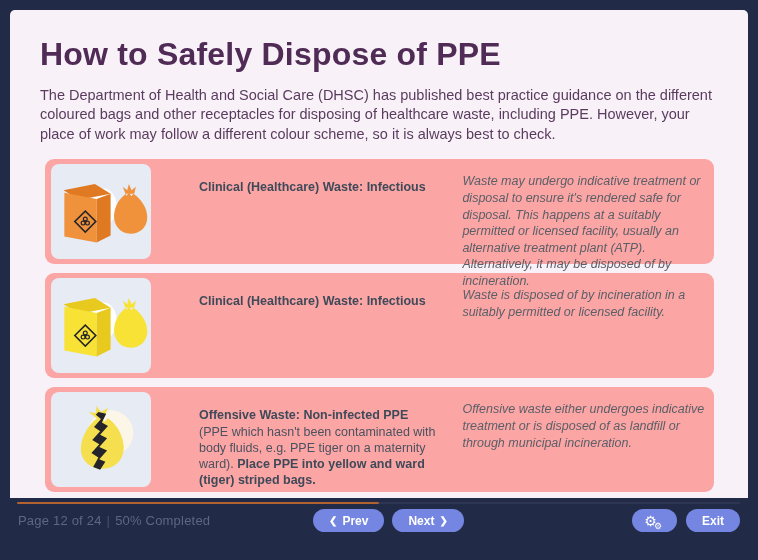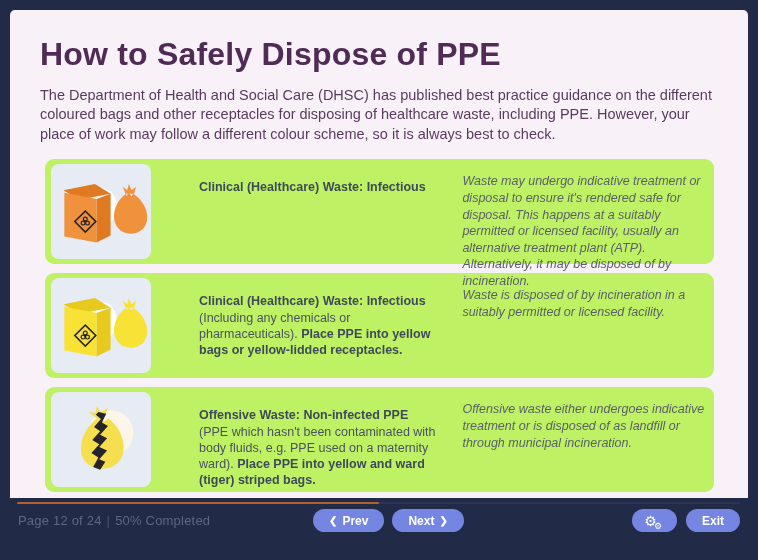--- a/index.html
+++ b/index.html
@@ -17,21 +17,21 @@
     margin:0 0 13px 0;font-size:32px;font-weight:700;color:#4F2B55;
     letter-spacing:.2px;
   }
   .intro{
     margin:0 0 15px 0;font-size:14.5px;line-height:1.34;color:#5A3B5E;
     padding-right:4px;
   }
   .rows{margin-left:5px;width:669px;}
   .waste-row{
     display:flex;align-items:flex-start;box-sizing:border-box;
-    width:669px;height:105px;background:#bef264;border-radius:9px;
+    width:669px;height:105px;background:#fca5a5;border-radius:9px;
     margin-bottom:9px;padding:5px 6px;justify-content:center;
   }
   .icon-tile{
     flex:none;width:100px;height:95px;border-radius:8px;background:#E7EBF3;
     display:flex;align-items:center;justify-content:center;
   }
   .icon-tile svg{display:block;}
   .row-mid{margin-left:48px;width:258px;padding-top:15px;box-sizing:border-box;}
   .mid-head{margin:0;font-size:12.5px;font-weight:700;color:#3F4A59;line-height:1.3;}
   .mid-body{margin:0;font-size:12.5px;color:#4A5260;line-height:1.3;}
@@ -112,39 +112,38 @@
               <circle cx="-2.5" cy="1.7" r="2.2" fill="none" stroke="#26242B" stroke-width="1.4"></circle>
               <circle cx="2.5" cy="1.7" r="2.2" fill="none" stroke="#26242B" stroke-width="1.4"></circle>
               <circle cx="0" cy="0" r="1.1" fill="#26242B"></circle>
             </g>
             <path d="M83,25 l-3,-8 5,4 2,-7 3,7 5,-4 -2,8 z" fill="var(--main)"></path>
             <path d="M84,25 c-8,5 -13,14 -14,24 c-1,12 7,22 19,22 c11,0 19,-8 19,-19 c0,-11 -7,-21 -16,-27 l-2,3 -3,-4 -3,4 z" fill="var(--main)"></path>
           </svg>
         </div>
         <div class="row-mid">
           <p class="mid-head">Clinical (Healthcare) Waste: Infectious</p>
-          <p class="mid-body"><span>(Including any chemicals or pharmaceuticals).</span> <span class="bold">Place PPE into yellow bags or yellow-lidded receptacles.</span></p>
         </div>
         <div class="row-right">
           <p>Waste is disposed of by incineration in a suitably permitted or licensed facility.</p>
         </div>
       </div>
 
       <div class="waste-row">
         <div class="icon-tile">
           <svg width="96" height="86" viewBox="0 0 110 92" style="--main:#F5DF4E;">
             <circle cx="66" cy="38" r="26" fill="#FBF6E8"></circle>
             <path d="M50,21 l-9,-7 8,1 1,-8 5,7 8,-5 -4,10 z" fill="var(--main)"></path>
             <path d="M52,20 c-11,8 -19,21 -20,34 c-1,15 10,25 25,25 c14,0 24,-10 24,-24 c0,-14 -8,-27 -18,-34 l-4,4 -5,-5 z" fill="var(--main)"></path>
             <polygon points="52,14 61,16 56,26 63,30 54,40 62,44 53,54 62,58 53,68 60,71 54,80 46,77 52,66 44,61 53,51 45,46 54,36 47,31 55,22 49,17" fill="#26242B"></polygon>
           </svg>
         </div>
         <div class="row-mid">
           <p class="mid-head">Offensive Waste: Non-infected PPE</p>
-          <p class="mid-body"><span>(PPE which hasn't been contaminated with body fluids, e.g. PPE used on a maternity ward).</span> <span class="bold">Place PPE into yellow and ward (tiger) striped bags.</span></p>
+          <p class="mid-body"><span>(PPE which hasn't been contaminated with body fluids, e.g. PPE tiger on a maternity ward).</span> <span class="bold">Place PPE into yellow and ward (tiger) striped bags.</span></p>
         </div>
         <div class="row-right">
           <p>Offensive waste either undergoes indicative treatment or is disposed of as landfill or through municipal incineration.</p>
         </div>
       </div>
 
     </div>
   </div>
 
   <div class="footer">

